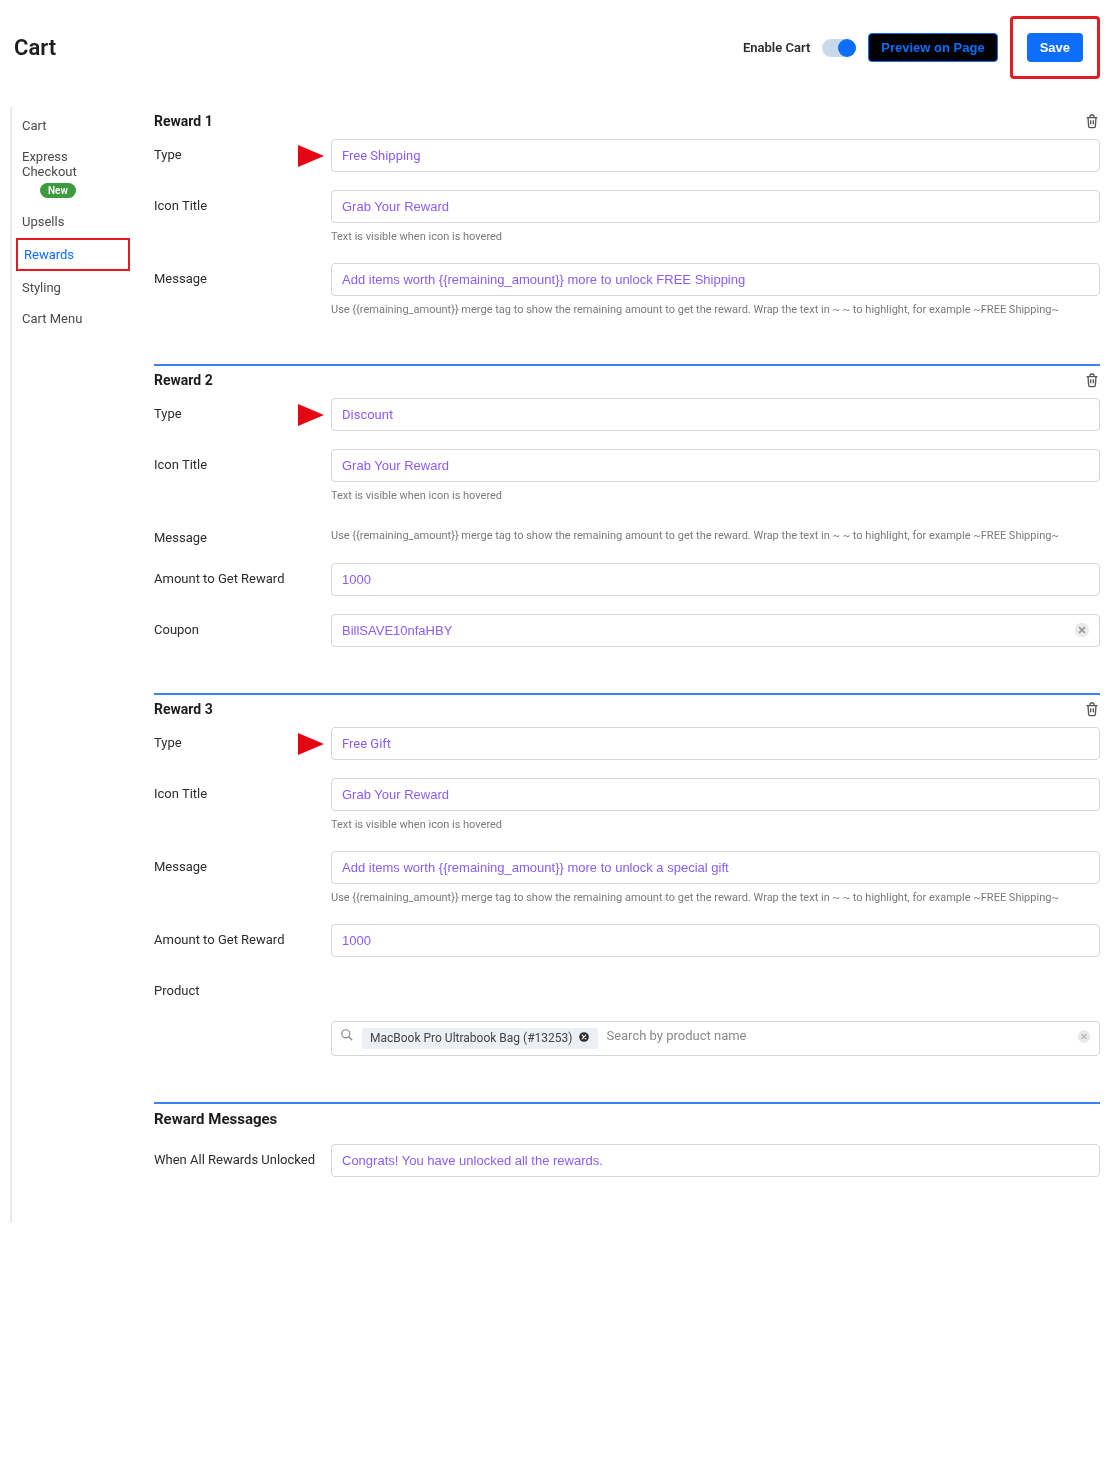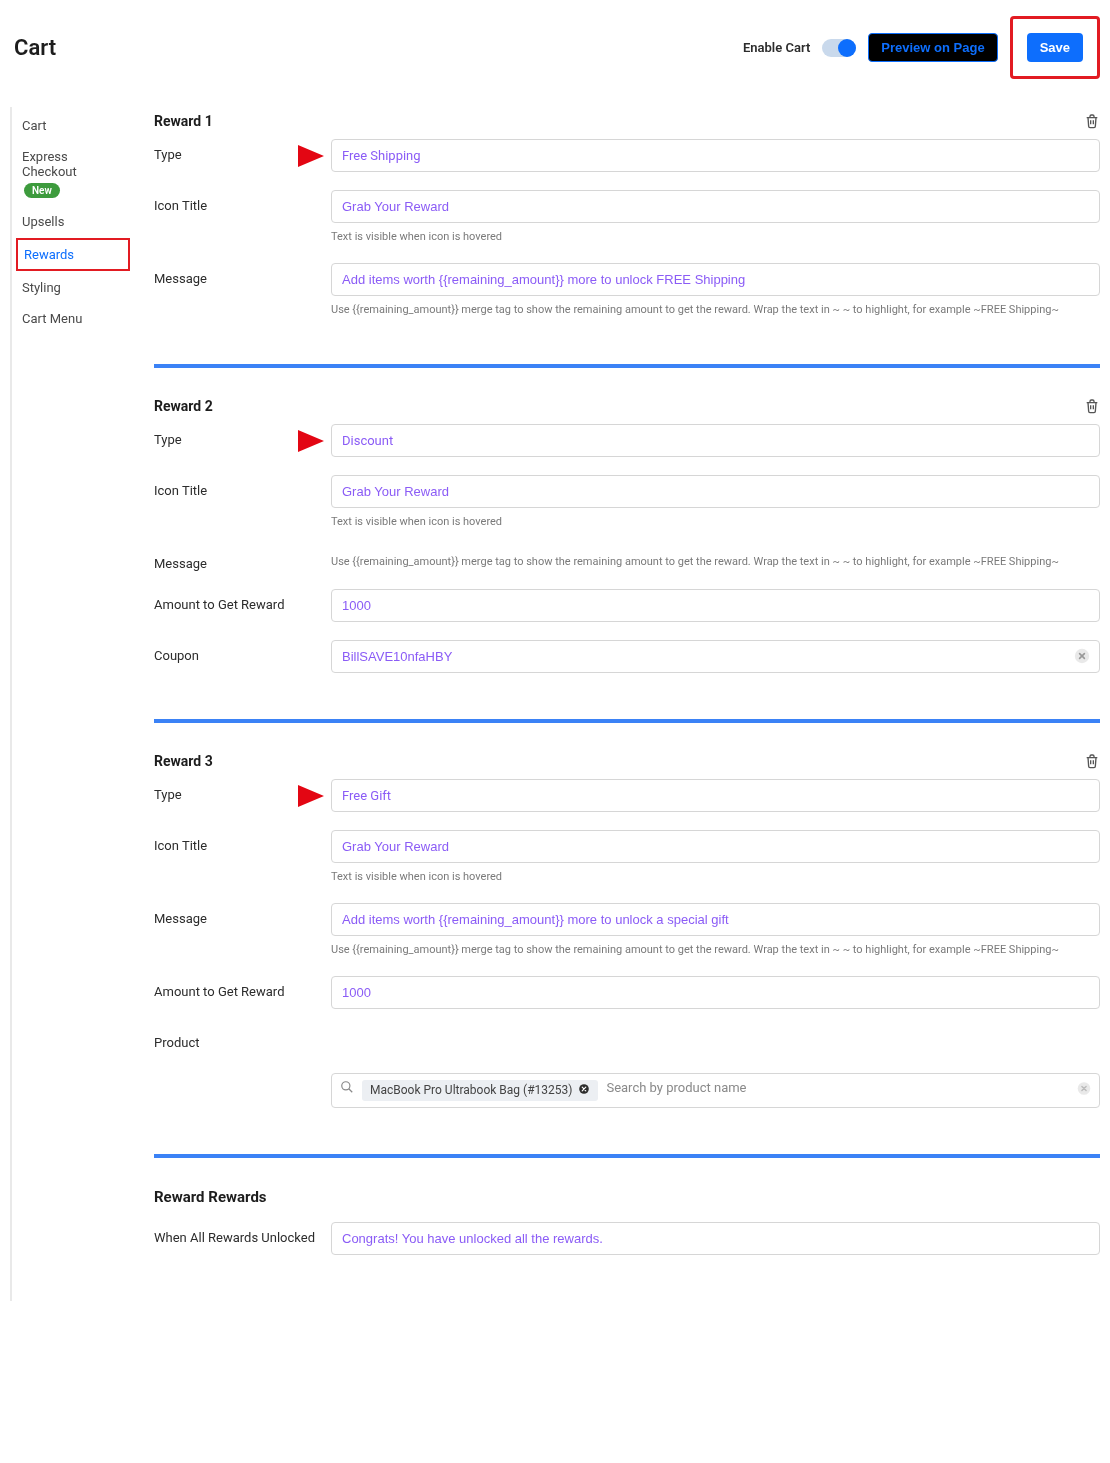--- a/index.html
+++ b/index.html
@@ -40,26 +40,26 @@
       width: 120px; border-left: 2px solid #e9e9e9; padding-left: 4px; padding-top: 4px;
       flex-shrink: 0;
     }
     .side-item {
       display: flex; align-items: center; gap: 6px;
       font-size: 13px; color: #4a4a4a; padding: 7px 6px; cursor: pointer; margin-bottom: 2px;
     }
     .side-item.active { color: #0d6efd; border: 2px solid #e21b22; }
     .badge-new {
       display: inline-block; background: #3d9b3d; color: #fff; font-size: 10px;
-      font-weight: 600; padding: 2px 8px; border-radius: 9px; margin-top: 4px; margin-left: 2px;
+      font-weight: 600; padding: 2px 8px; border-radius: 9px; margin-top: 4px; margin-left: 18px;
     }
 
     .main { flex: 1; }
     .section { padding: 6px 0 28px 0; }
-    .section + .section { border-top: 4px solid #3b82f6; padding-top: 30px; }
+    .section + .section { border-top: 2px solid #3b82f6; padding-top: 6px; }
     .section-head { display: flex; align-items: center; justify-content: space-between; margin-bottom: 10px; gap: 24px; }
     .section-title { font-size: 14px; font-weight: 700; color: #1d1d1d; }
 
     .row { display: flex; align-items: flex-start; margin-bottom: 18px; gap: 12px; }
     .row .label { width: 165px; font-size: 13px; color: #2c2c2c; padding-top: 8px; flex-shrink: 0; }
     .row .field { flex: 1; position: relative; }
 
     input[type="text"], .select {
       width: 100%; border: 1px solid #d6d6d6; border-radius: 4px; padding: 8px 10px;
       font-size: 13px; color: #8b5cf6; background: #fff;
@@ -307,21 +307,21 @@
                     <circle cx="10" cy="10" r="9" fill="#e9e9e9"></circle>
                     <path d="M7 7l6 6M13 7l-6 6" stroke="#bbb" stroke-width="2" stroke-linecap="round"></path>
                   </svg>
               </span>
             </div>
           </div>
         </div>
       </div>
 
       <div class="section">
-        <div class="section-header-large">Reward Rewards</div>
+        <div class="section-header-large">Reward Messages</div>
         <div class="row">
           <div class="label">When All Rewards Unlocked</div>
           <div class="field">
             <input type="text" value="Congrats! You have unlocked all the rewards." style="">
           </div>
         </div>
       </div>
 
     </div>
   </div>

